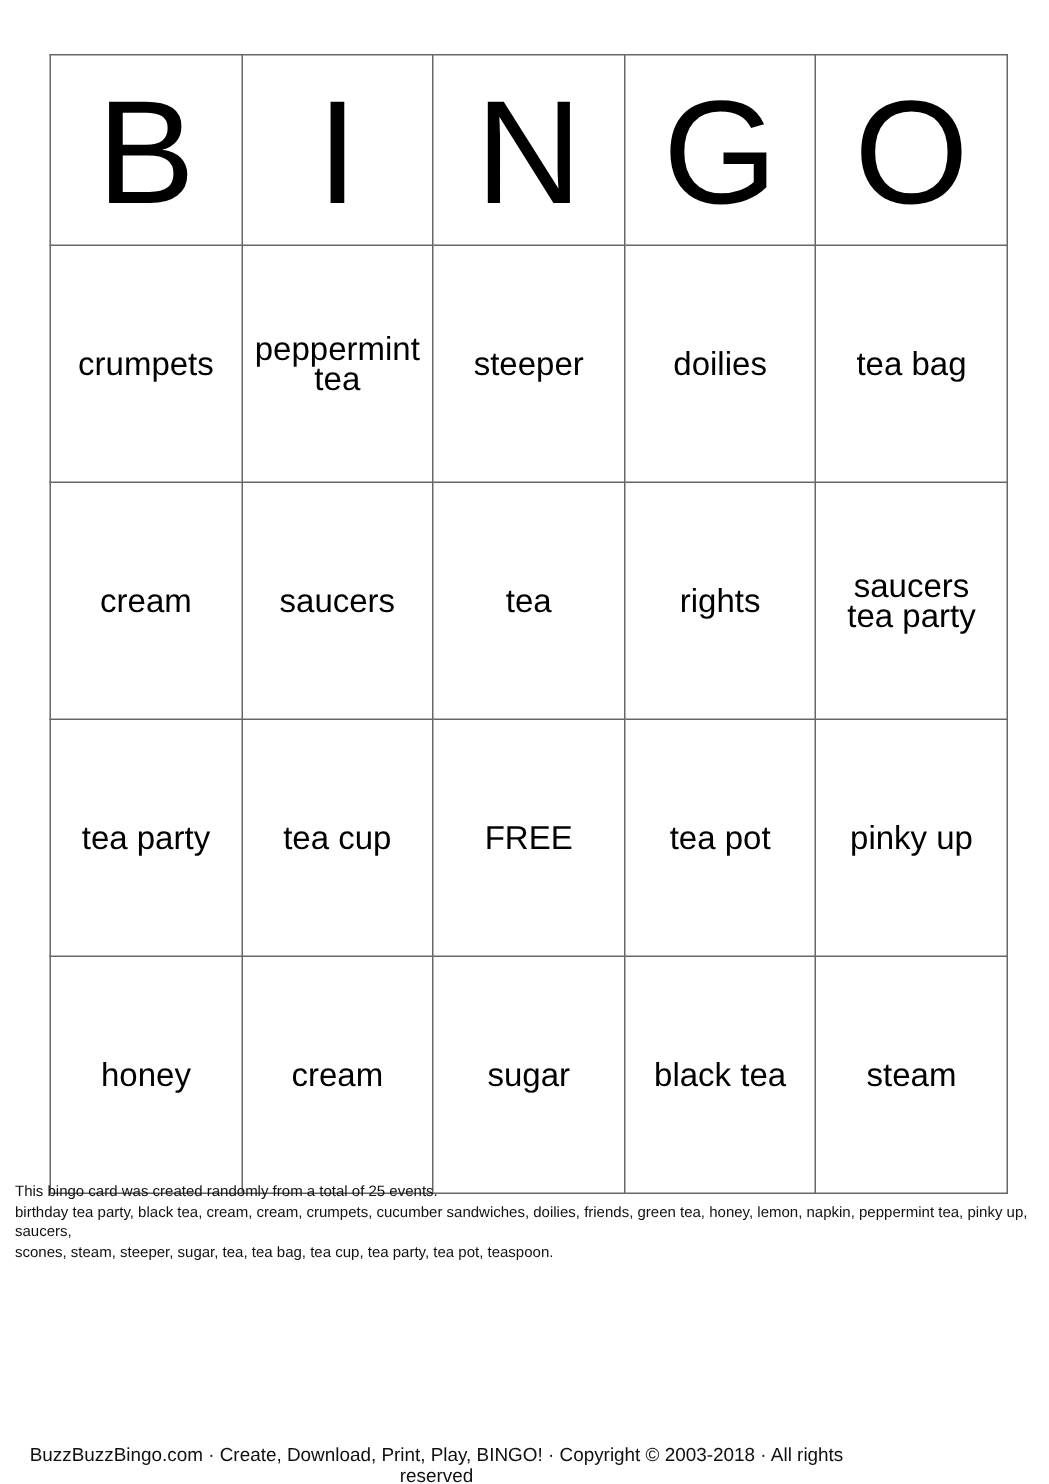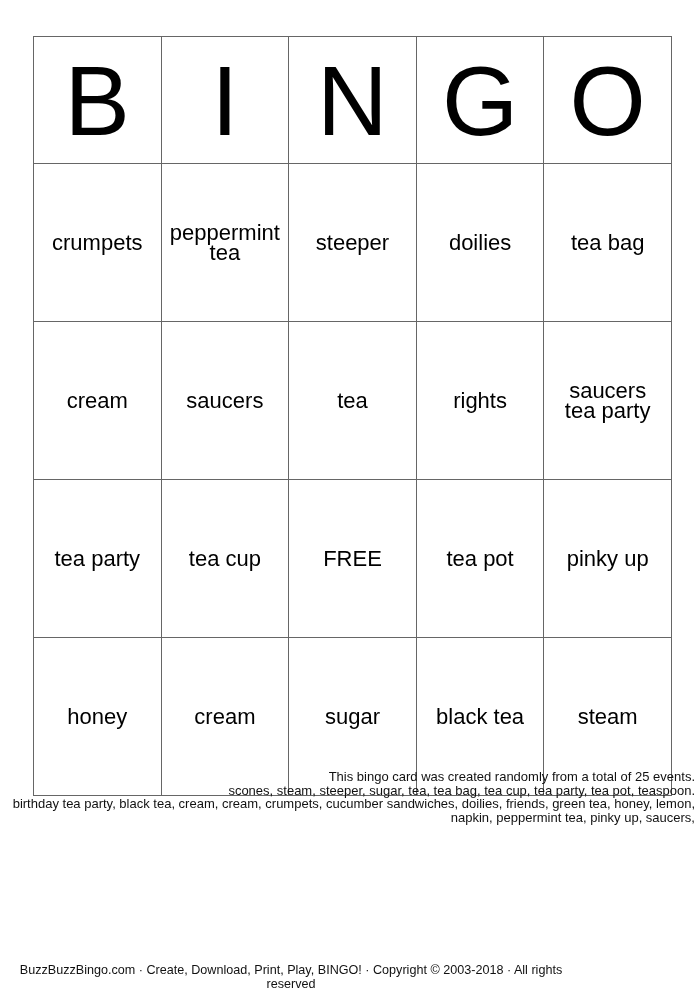--- a/index.html
+++ b/index.html
@@ -46,26 +46,25 @@
       line-height: 20px;
     }
     .cell-text {
       display: inline-block;
       max-width: 118px;
       white-space: pre-line;
     }
     .info {
       position: absolute;
       left: 10px;
-      top: 770px;
+      top: 788px;
       width: 685px;
-      font-size: 13px;
+      font-size: 10px;
       line-height: 13.5px;
       color: #111;
-      text-align: right;
     }
     .footer {
       position: absolute;
       left: 0;
       top: 963px;
       width: 582px;
       text-align: center;
       font-size: 12.6px;
       color: #111;
     }
@@ -112,17 +111,17 @@
       <td><span class="cell-text">cream</span></td>
       <td><span class="cell-text">sugar</span></td>
       <td><span class="cell-text">black tea</span></td>
       <td><span class="cell-text">steam</span></td>
     </tr>
   </tbody>
 </table>
 
 <div class="info">
   <div>This bingo card was created randomly from a total of 25 events.</div>
+  <div>birthday tea party, black tea, cream, cream, crumpets, cucumber sandwiches, doilies, friends, green tea, honey, lemon, napkin, peppermint tea, pinky up, saucers,</div>
   <div>scones, steam, steeper, sugar, tea, tea bag, tea cup, tea party, tea pot, teaspoon.</div>
-  <div>birthday tea party, black tea, cream, cream, crumpets, cucumber sandwiches, doilies, friends, green tea, honey, lemon, napkin, peppermint tea, pinky up, saucers,</div>
 </div>
 
 <div class="footer">BuzzBuzzBingo.com · Create, Download, Print, Play, BINGO! · Copyright © 2003-2018 · All rights reserved</div>
 
 </body></html>

